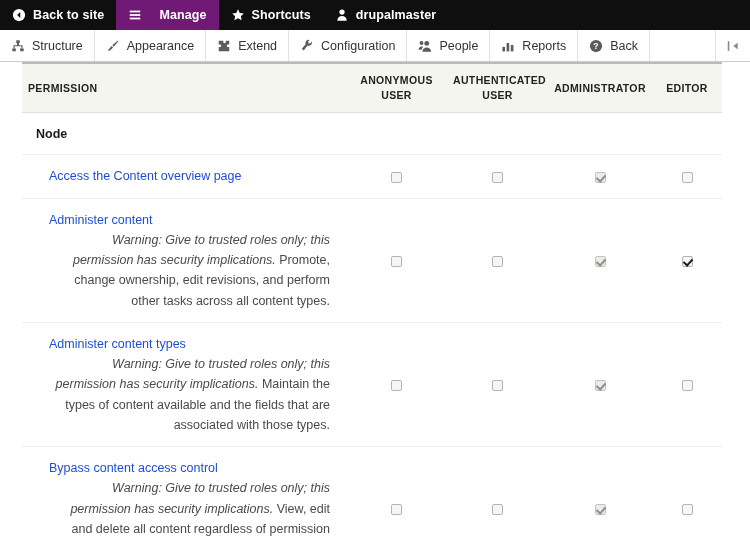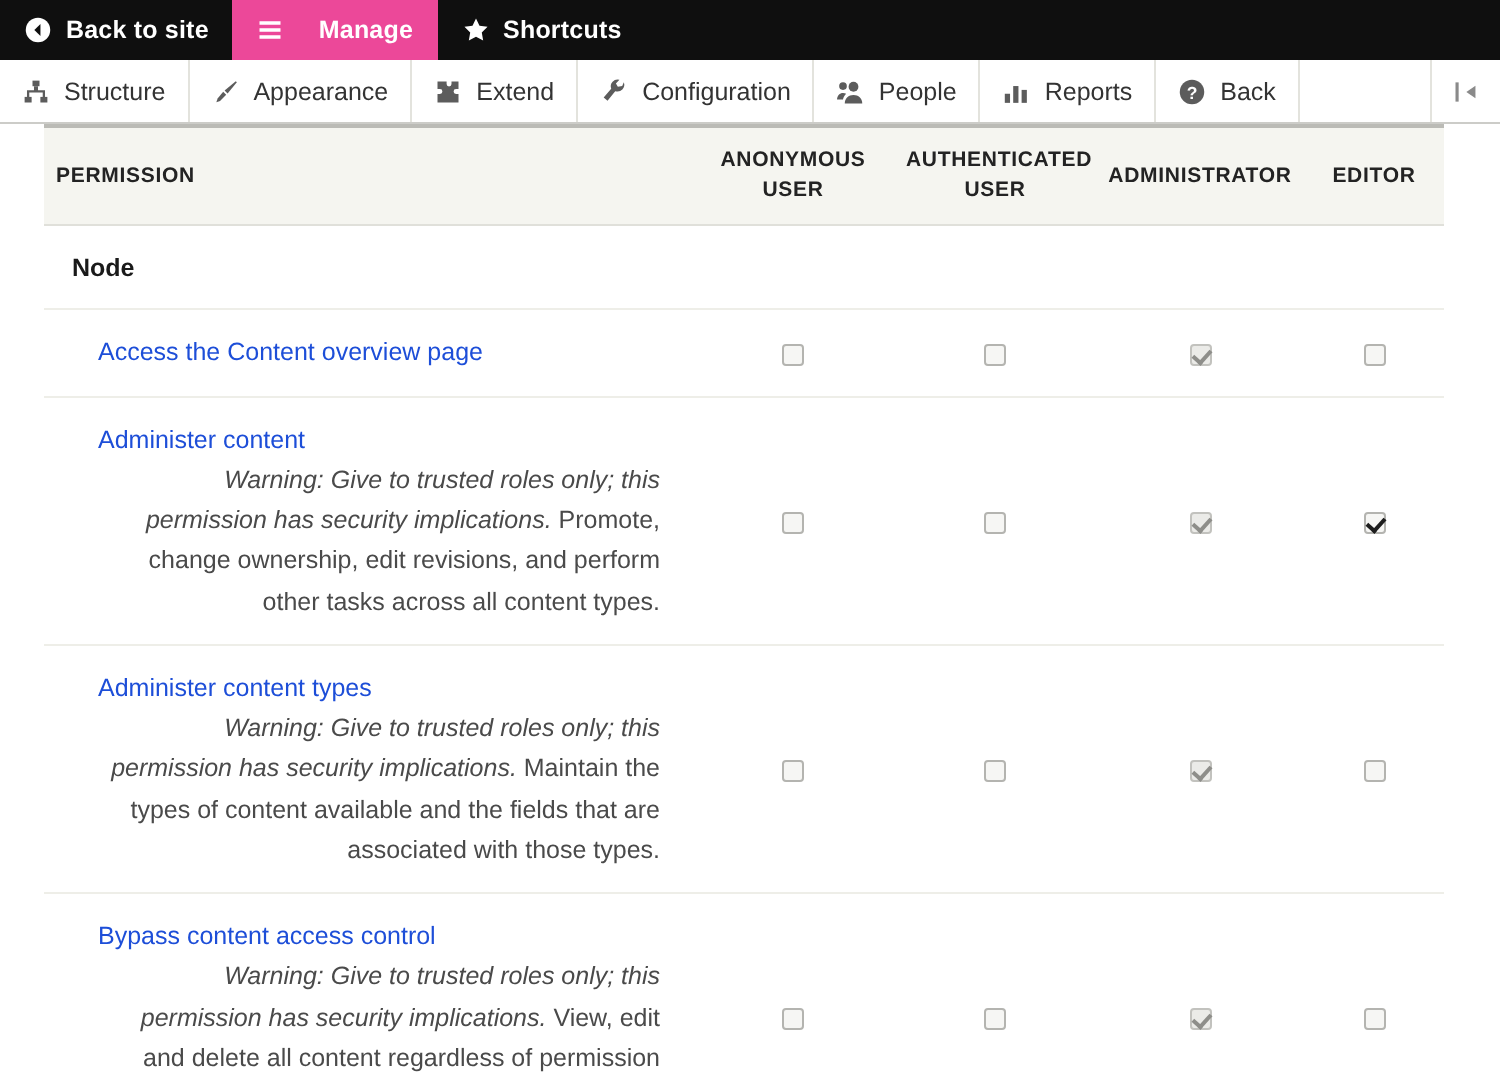--- a/index.html
+++ b/index.html
@@ -22,21 +22,21 @@
     display: flex;
     align-items: center;
     gap: 7px;
     padding: 0 12px;
     font-size: 12.5px;
     font-weight: bold;
     color: #ffffff;
     white-space: nowrap;
     letter-spacing: 0.1px;
   }
-  .bar-item.active { background: #ec4899; gap: 17px; }
+  .bar-item.active { background: #701a75; gap: 17px; }
   .bar-ico { display: flex; align-items: center; justify-content: center; flex: none; }
 
   
   #toolbar {
     height: 32px;
     background: #ffffff;
     border-bottom: 1px solid #ccccc8;
     display: flex;
     align-items: stretch;
   }
@@ -156,20 +156,29 @@
       </span>
       <span>Manage</span>
     </div>
     <div class="bar-item">
       <span class="bar-ico">
         <svg width="14" height="14" viewBox="0 0 16 16" fill="none">
           <path d="M8 1.4 L10 5.6 L14.6 6.2 L11.3 9.4 L12.1 14 L8 11.8 L3.9 14 L4.7 9.4 L1.4 6.2 L6 5.6 Z" fill="#ffffff"></path>
         </svg>
       </span>
       <span>Shortcuts</span>
+    </div>
+    <div class="bar-item">
+      <span class="bar-ico">
+        <svg width="14" height="14" viewBox="0 0 16 16" fill="none">
+          <circle cx="8" cy="4.6" r="3" fill="#ffffff"></circle>
+          <path d="M2.6 14.5c0-3.2 2.4-5.3 5.4-5.3s5.4 2.1 5.4 5.3z" fill="#ffffff"></path>
+        </svg>
+      </span>
+      <span>drupalmaster</span>
     </div>
   </div>
 
 <div id="toolbar">
     <div class="tb-item">
       <span class="tb-ico">
         <svg width="14" height="14" viewBox="0 0 16 16" fill="none">
           <rect x="6" y="1.5" width="4" height="3.2" fill="#5c5c5c"></rect>
           <rect x="1.5" y="10.8" width="4" height="3.2" fill="#5c5c5c"></rect>
           <rect x="10.5" y="10.8" width="4" height="3.2" fill="#5c5c5c"></rect>

